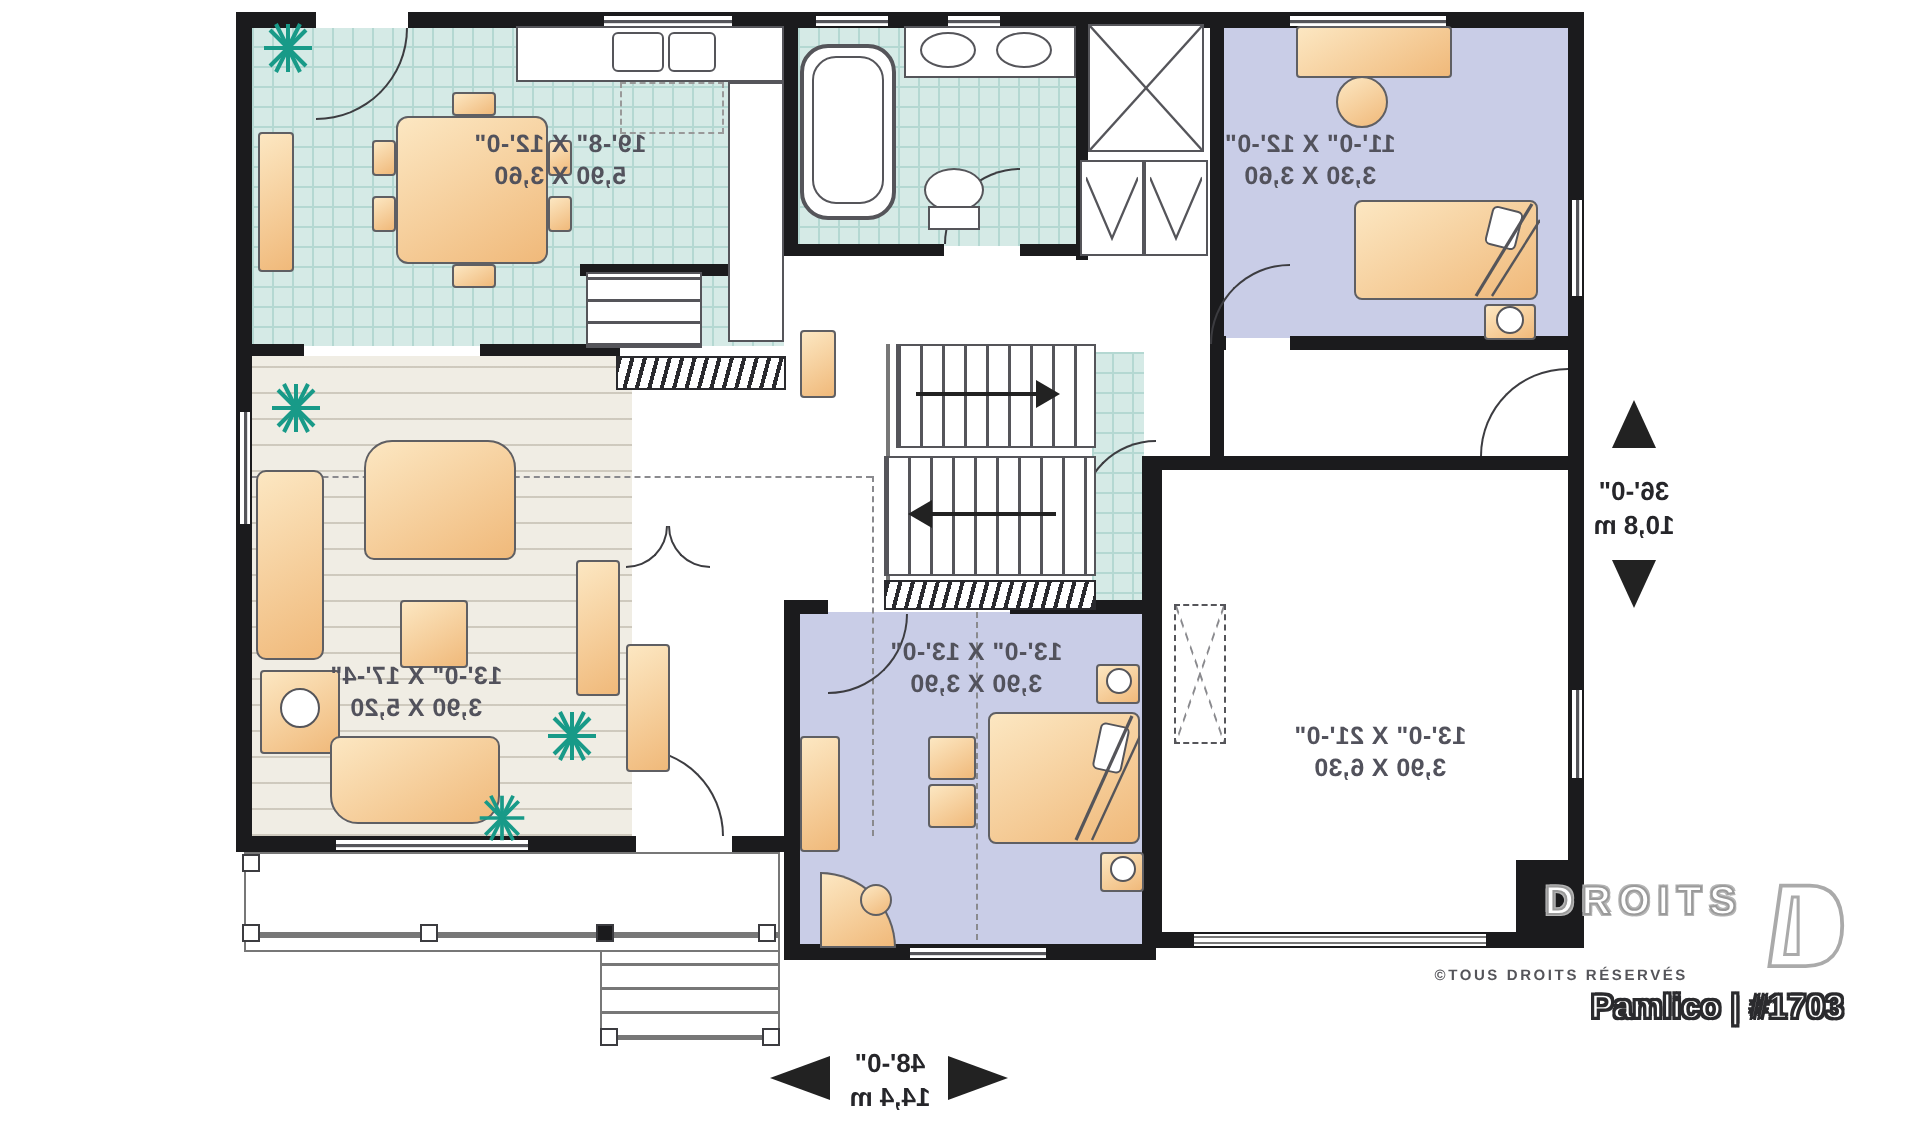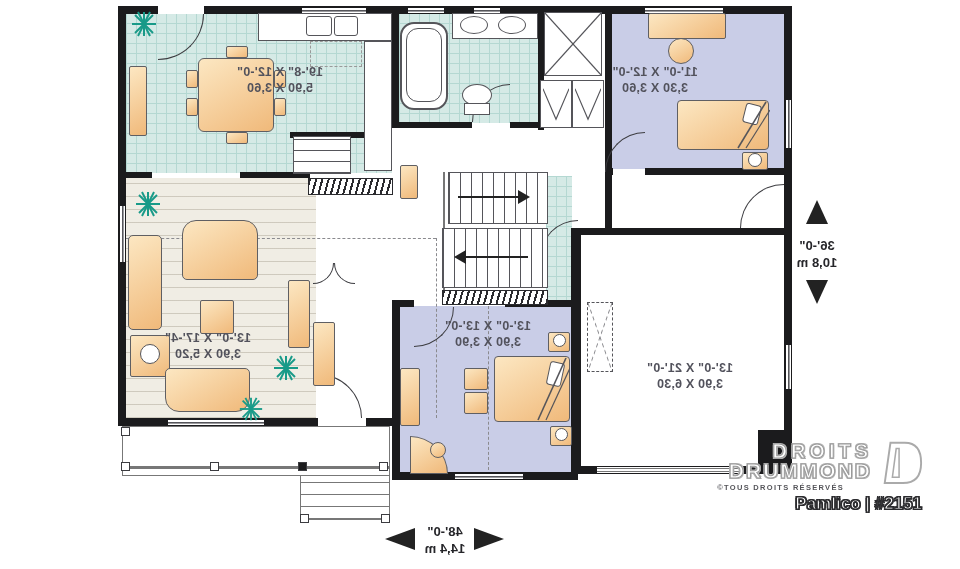--- a/index.html
+++ b/index.html
@@ -318,23 +318,22 @@
   <div class="tri" style="left:806px;top:280px;border-left:11px solid transparent;border-right:11px solid transparent;border-top:24px solid #222"></div>
 
   <div class="tri" style="left:385px;top:528px;border-top:11px solid transparent;border-bottom:11px solid transparent;border-right:30px solid #222"></div>
   <div class="dimtxt" style="left:418px;top:524px;width:54px">
     <div>48'-0"</div>
     <div>14,4 m</div>
   </div>
   <div class="tri" style="left:474px;top:528px;border-top:11px solid transparent;border-bottom:11px solid transparent;border-left:30px solid #222"></div>
 
   <div class="brand-line" style="left:640px;top:440px;width:232px;font-size:20px;letter-spacing:4px">DROITS</div>
-  <div class="brand-line" style="left:640px;top:459px;width:232px;font-size:21px;letter-spacing:2px">DRUMMOND</div>
   <div class="abs" style="left:878px;top:438px;width:46px;height:52px">
     <svg viewBox="0 0 48 52">
         <path d="M7 47 L13 5 L28 5 C40 5 45 13 45 26 C45 40 38 47 26 47 Z" fill="#fff" stroke="#aaa" stroke-width="2"></path>
         <path d="M15 41 L19 11 L22 11 L22 41 Z" fill="#fff" stroke="#aaa" stroke-width="1.6"></path>
       </svg>
   </div>
   <div class="rights" style="left:612px;top:483px;width:232px">©TOUS DROITS RÉSERVÉS</div>
-  <div class="plan-title" style="left:700px;top:494px;width:222px">Pamlico | #2151</div>
+  <div class="plan-title" style="left:700px;top:494px;width:222px">Pamlico | #1703</div>
 
 </div>
 
 </body></html>

